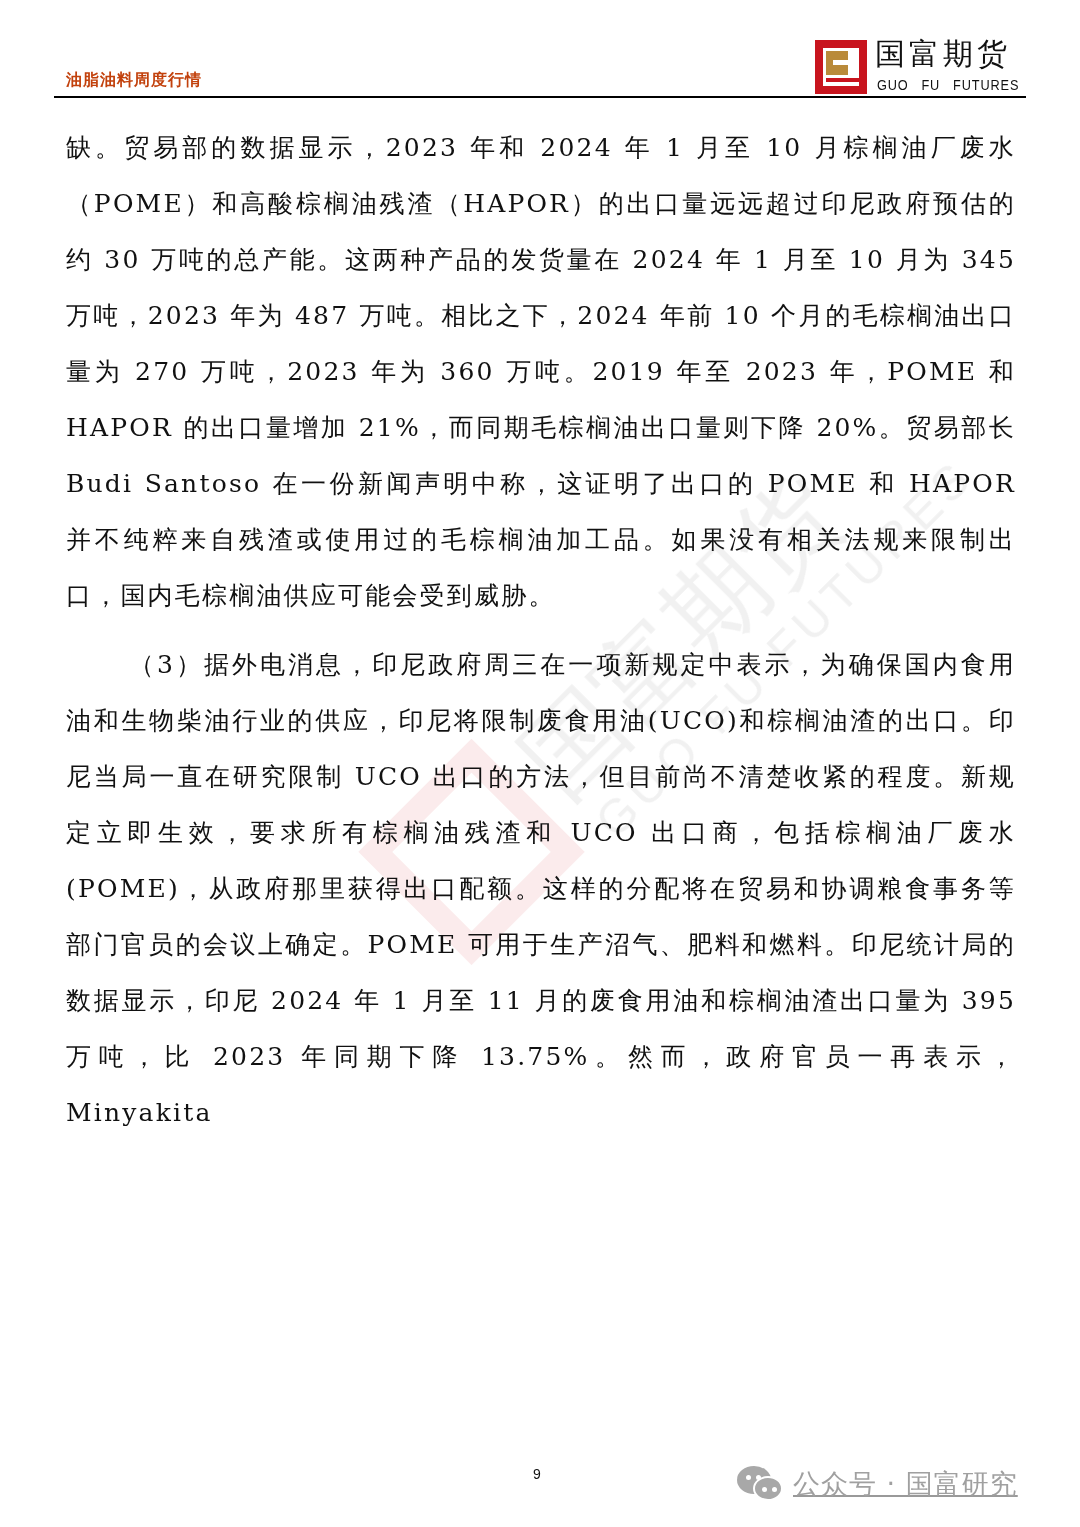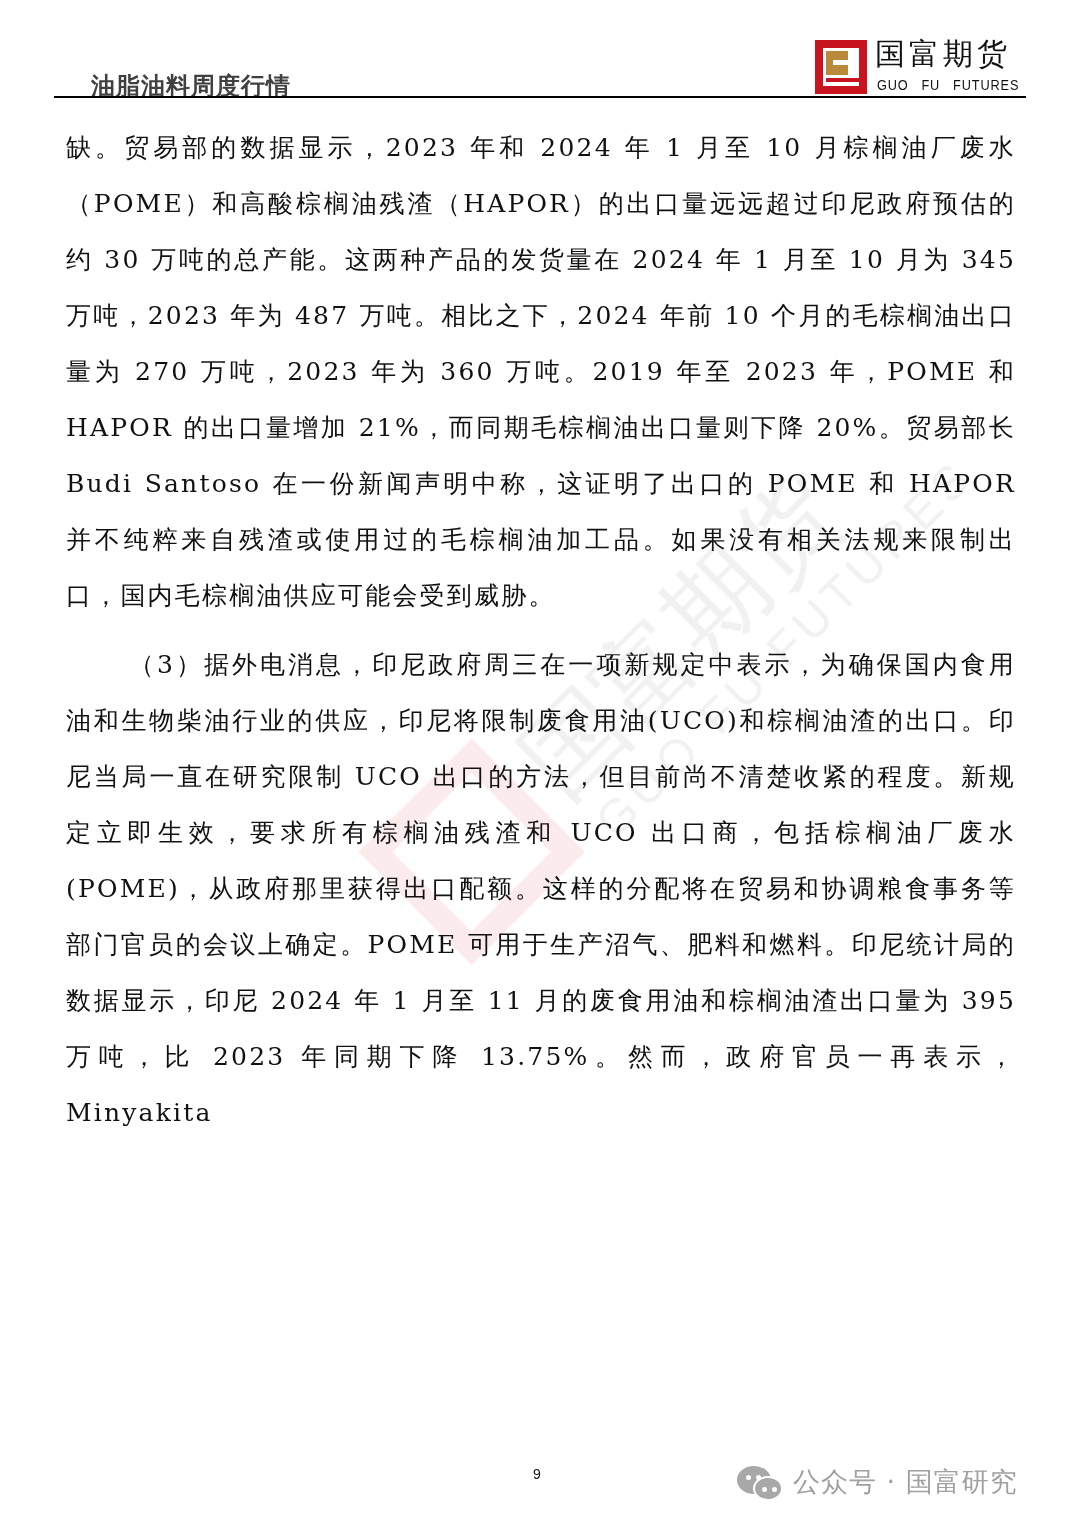--- a/index.html
+++ b/index.html
@@ -2,23 +2,22 @@
 <html><head>
   <meta charset="utf-8">
   <style>
     * { box-sizing: border-box; margin: 0; padding: 0; }
     html, body { width: 1080px; height: 1527px; background: #ffffff; overflow: hidden; }
     body { position: relative; font-family: "DejaVu Serif", "Liberation Serif", serif; color: #111; }
 
     .header { position: absolute; left: 0; top: 0; width: 1080px; height: 100px; }
     .header-title {
       position: absolute; left: 66px; top: 70px;
-      font-size: 24px; font-weight: bold; letter-spacing: 1px; color: #404040;
+      font-size: 16px; font-weight: bold; letter-spacing: 1px; color: #c2410c;
       font-family: "DejaVu Sans", sans-serif;
-      margin-left: 25px;
     }
     .header-rule { position: absolute; left: 54px; top: 96px; width: 972px; height: 2px; background: #000; }
     .logo { position: absolute; left: 815px; top: 40px; width: 210px; height: 54px; }
     .logo-mark { position: absolute; left: 0; top: 0; width: 52px; height: 54px; background: #c8141e; }
     .logo-mark .inner { position: absolute; left: 8px; top: 8px; width: 36px; height: 38px; background: #fff; }
     .logo-mark .gold { position: absolute; left: 11px; top: 11px; width: 22px; height: 24px; background: #b98a3a; }
     .logo-mark .gold-bar { position: absolute; left: 18px; top: 20px; width: 20px; height: 5px; background: #fff; }
     .logo-mark .red-bar { position: absolute; left: 11px; top: 38px; width: 33px; height: 4px; background: #c8141e; }
     .logo-cn {
       position: absolute; left: 60px; top: -4px; font-size: 30px; letter-spacing: 4px; color: #111;
@@ -36,21 +35,21 @@
     .wm-mark { position: absolute; left: 0; top: 80px; width: 160px; height: 160px; border: 24px solid #c8141e; }
     .wm-text { position: absolute; left: 180px; top: 90px; font-size: 100px; color: #555; font-family: "DejaVu Sans", sans-serif; white-space: nowrap; }
     .wm-en { position: absolute; left: 190px; top: 210px; font-size: 48px; color: #555; font-family: "Liberation Sans", sans-serif; letter-spacing: 6px; white-space: nowrap; }
 
     .content { position: absolute; left: 66px; top: 120px; width: 950px; }
     .para { font-size: 25px; line-height: 56px; text-align: justify; text-align-last: left; letter-spacing: 2.2px; }
     .para.indent { text-indent: 63px; }
     .para + .para { margin-top: 13px; }
 
     .page-number { position: absolute; left: 533px; top: 1466px; font-size: 14px; color: #111; font-family: "Liberation Sans", sans-serif; }
-    .footer-source { position: absolute; left: 735px; top: 1462px; height: 40px; display: flex; align-items: center; color: #999; }
+    .footer-source { position: absolute; left: 735px; top: 1462px; height: 40px; display: flex; align-items: flex-end; color: #999; text-decoration: underline; }
     .wechat-icon { position: relative; width: 58px; height: 40px; }
     .bubble { position: absolute; border-radius: 50%; background: #a8a8a8; }
     .bubble.b1 { left: 2px; top: 4px; width: 34px; height: 28px; }
     .bubble.b2 { left: 18px; top: 14px; width: 30px; height: 25px; border: 2px solid #fff; }
     .dot { position: absolute; width: 5px; height: 5px; border-radius: 50%; background: #fff; }
     .footer-text { font-family: "DejaVu Sans", sans-serif; font-size: 27px; color: #a0a0a0; letter-spacing: 1px; white-space: nowrap; }
   </style>
 </head>
 <body>
 

